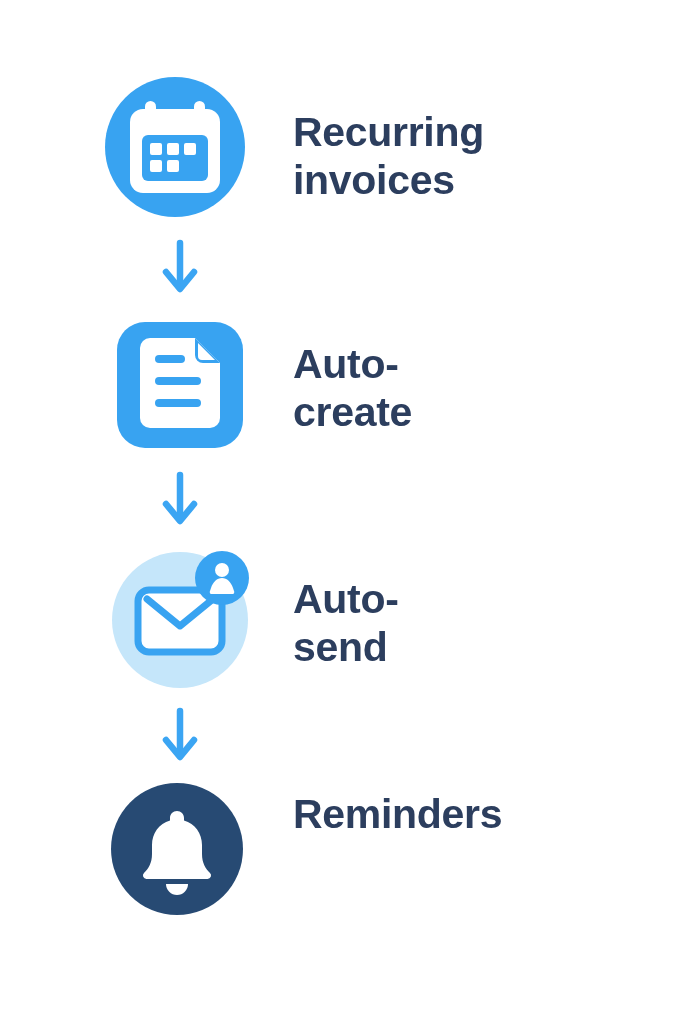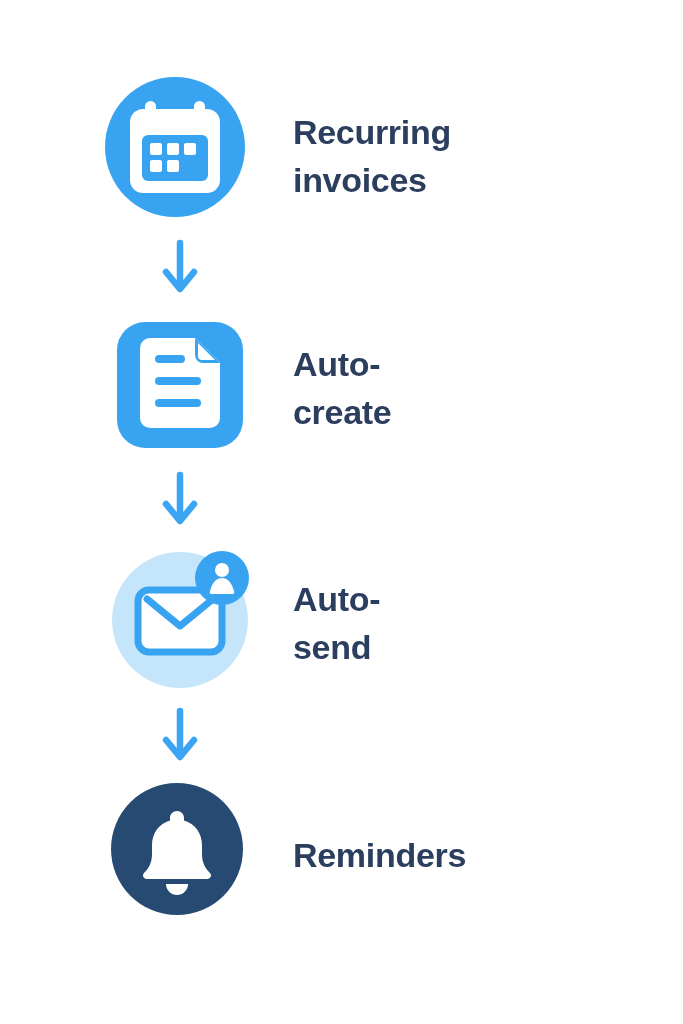--- a/index.html
+++ b/index.html
@@ -33,28 +33,28 @@
 
   .badge{
     position:absolute;left:83px;top:-1px;width:54px;height:54px;
     background:var(--accent);border-radius:50%;
     display:flex;align-items:center;justify-content:center;
   }
 
   .step-label{
     position:absolute;left:293px;
     color:var(--text);
-    font-size:34px;line-height:48px;font-weight:700;
+    font-size:41px;line-height:48px;font-weight:700;
     letter-spacing:-0.3px;
     white-space:pre-line;
   }
   .pos-text-1{top:108px;}
   .pos-text-2{top:340px;}
   .pos-text-3{top:575px;}
-  .pos-text-4{top:831px;}
+  .pos-text-4{top:790px;}
 
   .arrow{position:absolute;width:44px;height:60px;left:158px;}
   .pos-arrow-1{top:238px;}
   .pos-arrow-2{top:470px;}
   .pos-arrow-3{top:706px;}
   .arrow line,.arrow path{
     stroke:var(--arrow);stroke-width:6.5;fill:none;
     stroke-linecap:round;stroke-linejoin:round;
   }
 </style>

